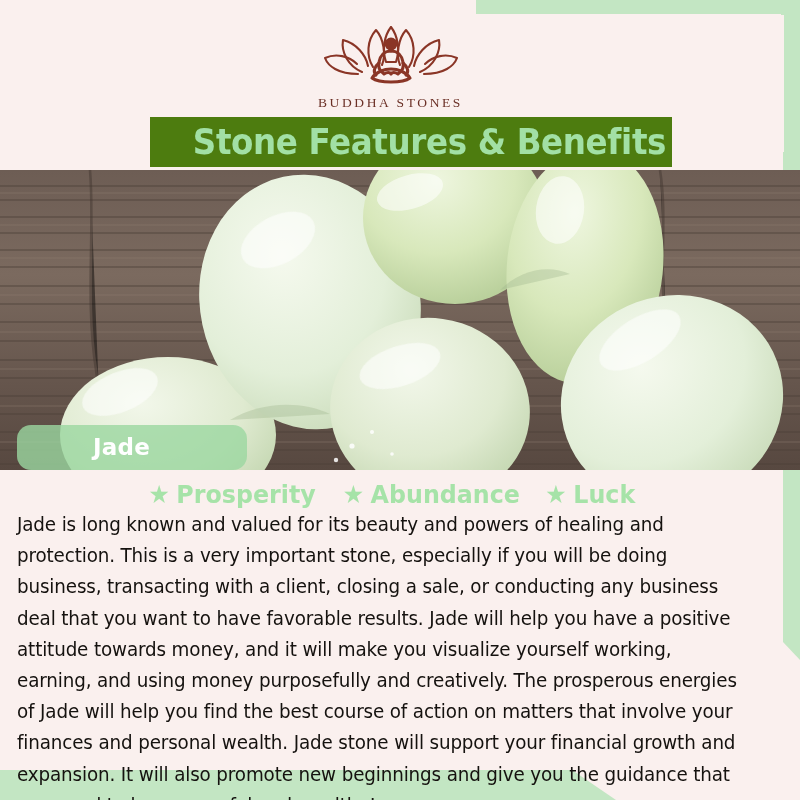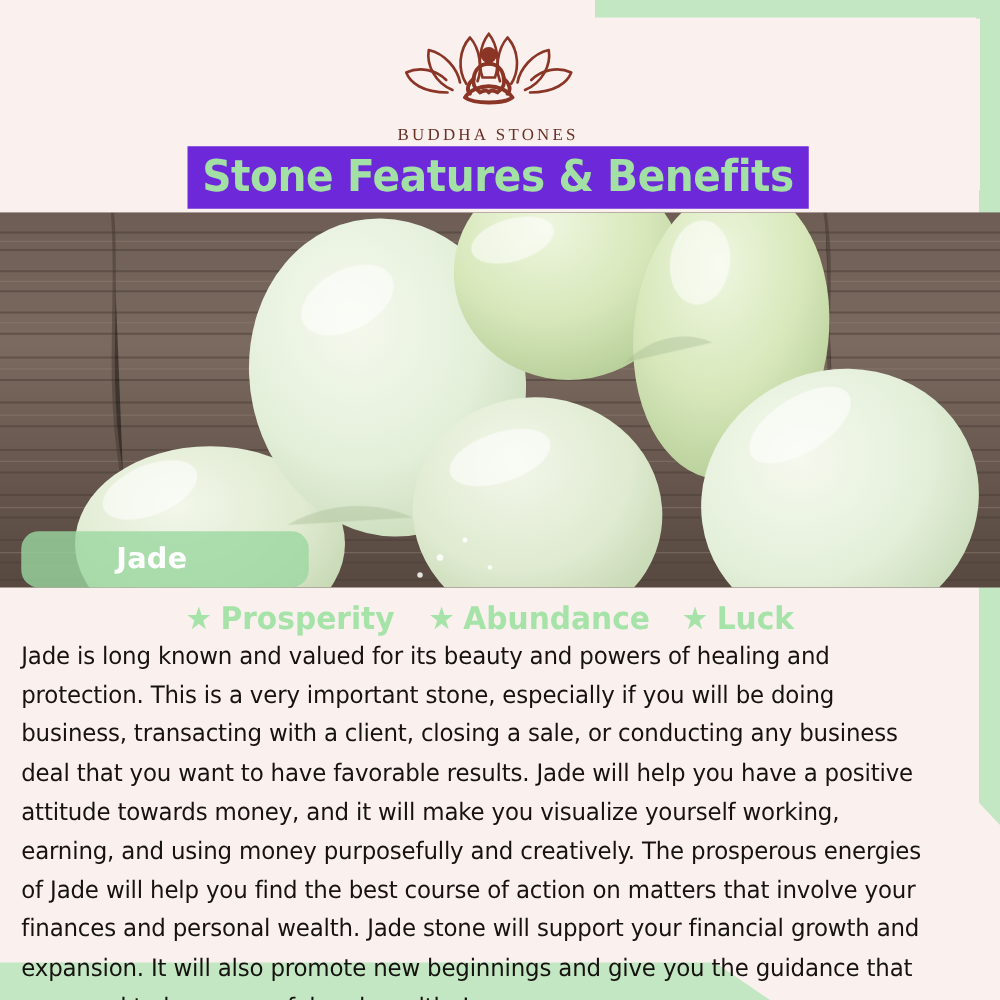--- a/index.html
+++ b/index.html
@@ -34,31 +34,31 @@
     background:#faf0ee;
   }
 
   
   .logo-wrap{
     position:absolute;top:22px;left:0;width:781px;height:95px;
     display:flex;flex-direction:column;align-items:center;justify-content:flex-start;
   }
   .logo-mark{width:146px;height:66px;display:block;}
   .logo-word{
-    margin-top:12px;
+    margin-top:7px;
     font-family:"Liberation Serif", serif;
     font-size:13.5px;letter-spacing:2.6px;color:#6b3026;
     font-weight:400;white-space:nowrap;
   }
 
   
   .title-band{
     position:absolute;top:117px;left:150px;width:497px;height:50px;
-    background:#6d28d9;
-    display:flex;align-items:center;justify-content:center;
+    background:#4d7c0f;
+    display:flex;align-items:center;padding-left:25px;
   }
   .title-text{
     font-family:"DejaVu Sans", sans-serif;
     font-weight:bold;
     font-size:35px;
     letter-spacing:-0.4px;
     color:#a2e0a5;
     transform:scaleX(0.93);
     white-space:nowrap;
     line-height:1;

